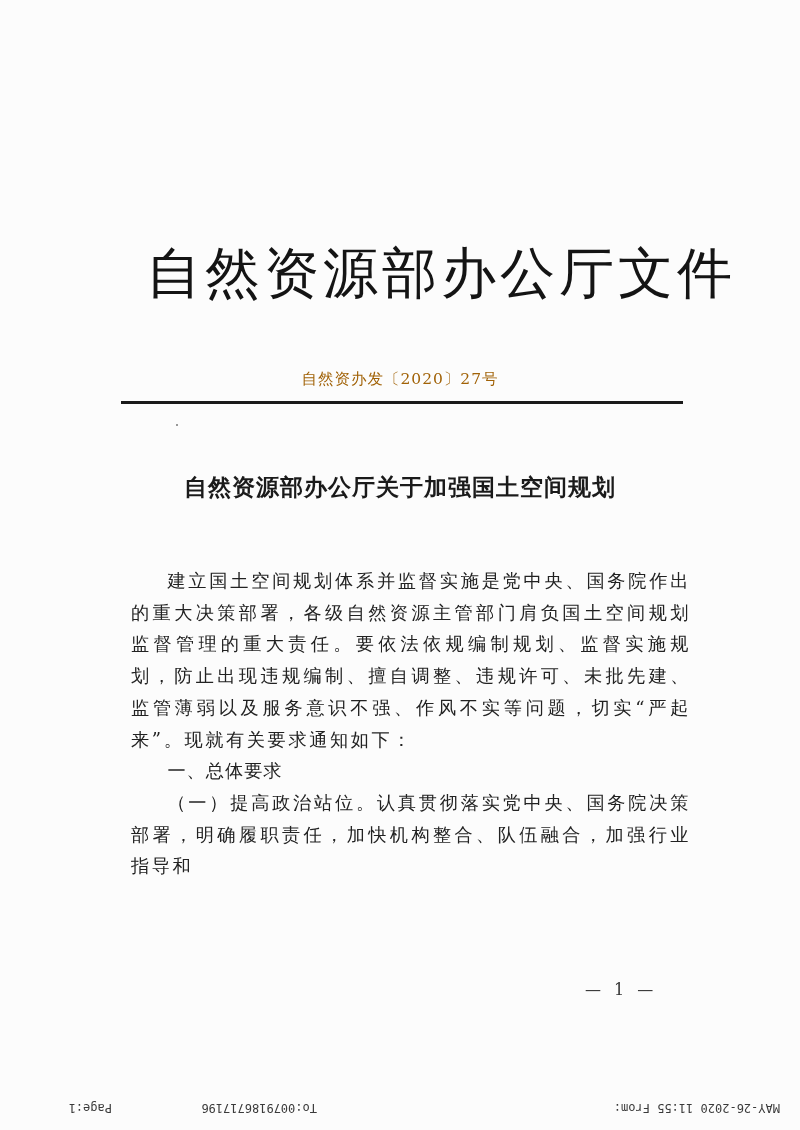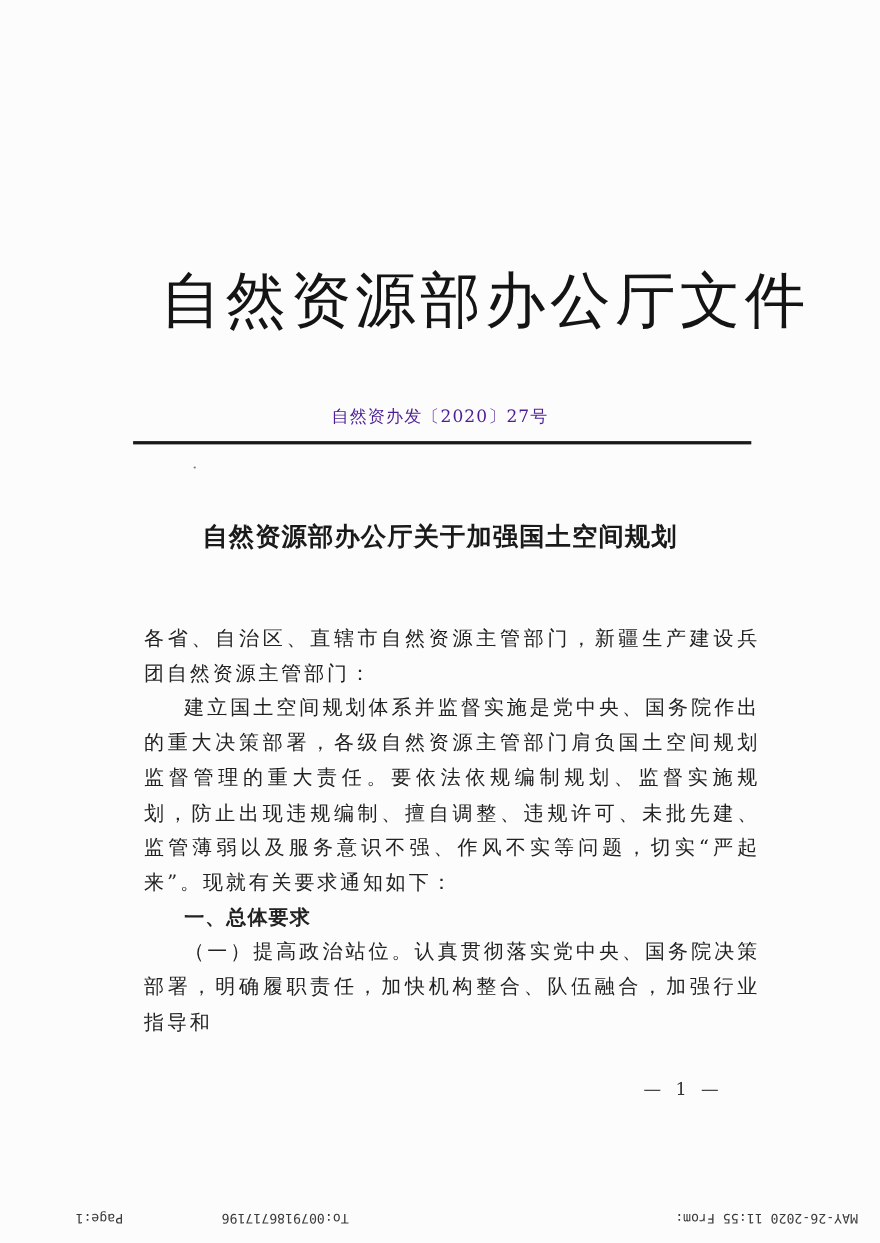--- a/index.html
+++ b/index.html
@@ -35,21 +35,21 @@
       font-weight: normal;
       padding-left: 41px;
     }
     .doc-number {
       position: absolute;
       left: 0; width: 800px;
       top: 368px;
       text-align: center;
       font-size: 15.5px;
       letter-spacing: 1px;
-      color: #4c1d95;
+      color: #a16207;
       line-height: 22px;
     }
     .header-rule {
       position: absolute;
       left: 121px;
       width: 562px;
       top: 401px;
       height: 3px;
       background: #1a1a1a;
     }
@@ -85,21 +85,21 @@
     .body-text p {
       margin: 0;
       text-align: justify;
       text-align-last: left;
     }
     .body-text .indent {
       text-indent: 2em;
     }
     .section-heading {
       font-family: "DejaVu Sans", "Liberation Sans", sans-serif;
-      font-weight: bold;
+      font-weight: normal;
       text-indent: 2em;
       letter-spacing: 1px;
     }
     .page-number {
       position: absolute;
       left: 585px;
       top: 978px;
       font-size: 16px;
       color: #333;
       letter-spacing: 4px;
@@ -136,21 +136,20 @@
   <div class="doc-number">自然资办发〔2020〕27号</div>
 
   <div class="header-rule"></div>
   <div class="speck"></div>
 
   <div class="title">
     <div>自然资源部办公厅关于加强国土空间规划</div>
   </div>
 
   <div class="body-text">
-    <p>各省、自治区、直辖市自然资源主管部门，新疆生产建设兵团自然资源主管部门：</p>
     <p class="indent">建立国土空间规划体系并监督实施是党中央、国务院作出的重大决策部署，各级自然资源主管部门肩负国土空间规划监督管理的重大责任。要依法依规编制规划、监督实施规划，防止出现违规编制、擅自调整、违规许可、未批先建、监管薄弱以及服务意识不强、作风不实等问题，切实“严起来”。现就有关要求通知如下：</p>
     <p class="section-heading">一、总体要求</p>
     <p class="indent">（一）提高政治站位。认真贯彻落实党中央、国务院决策部署，明确履职责任，加快机构整合、队伍融合，加强行业指导和</p>
   </div>
 
   <div class="page-number">— 1 —</div>
 
   <div class="fax-footer">
     <span class="fax-date">MAY-26-2020 11:55 From:</span>
     <span class="fax-to">To:0079186717196</span>

